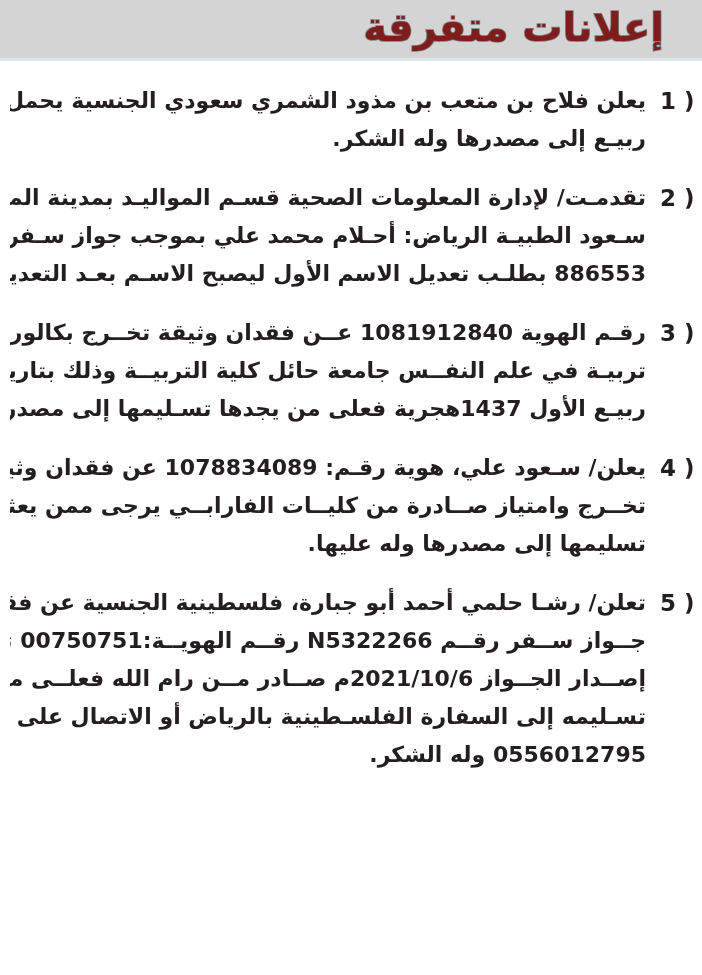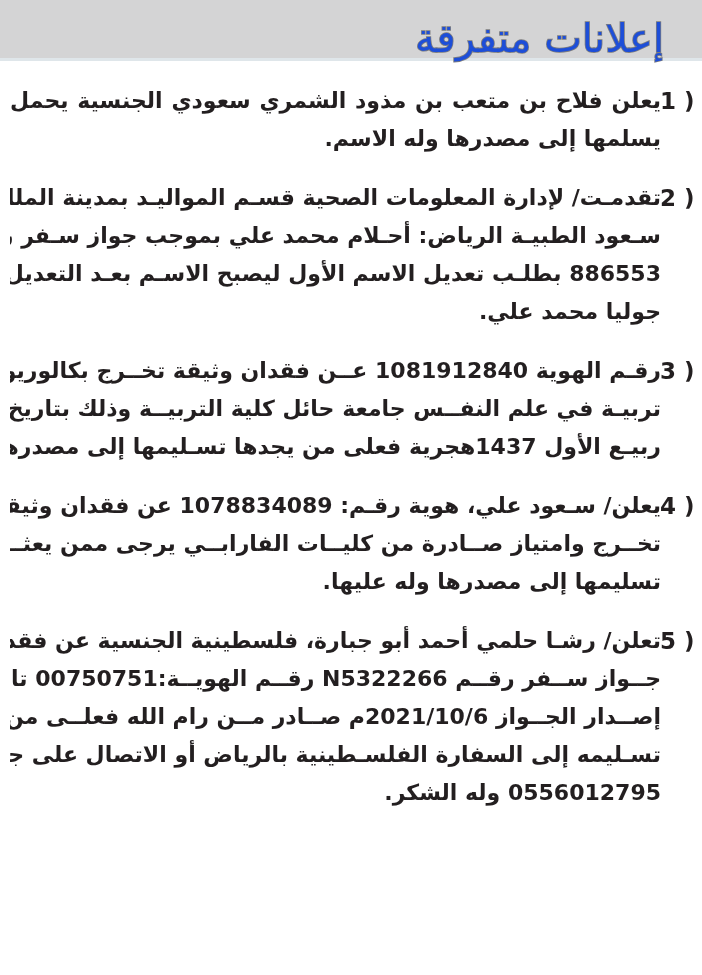--- a/index.html
+++ b/index.html
@@ -28,29 +28,28 @@
       width: 702px;
       height: 3px;
       background: #dfe6ea;
     }
     .page-title {
       position: absolute;
       right: 38px;
       top: 2px;
       direction: rtl;
       font-family: "DejaVu Sans", sans-serif;
-      font-weight: normal;
+      font-weight: bold;
       font-size: 40px;
       line-height: 50px;
-      color: #1d4ed8;
+      color: #7f1d1d;
       -webkit-text-stroke: 1.6px #7d7d7f;
       paint-order: stroke fill;
       letter-spacing: 0px;
       white-space: nowrap;
-      margin-top: 11px;
     }
     .ads {
       position: absolute;
       left: 0; top: 82px;
       width: 702px;
     }
     .ad {
       position: relative;
       direction: rtl;
       margin: 0 0 21px 0;
@@ -63,21 +62,21 @@
       width: 32px;
       font-size: 23px;
       line-height: 38px;
       font-weight: bold;
       color: #231f20;
       direction: ltr;
       text-align: left;
       white-space: nowrap;
     }
     .ad-text {
-      margin-right: 41px;
+      margin-right: 56px;
       margin-left: 10px;
       font-size: 22px;
       line-height: 38px;
       font-weight: bold;
       text-align: justify;
       text-align-last: right;
       color: #231f20;
       unicode-bidi: plaintext;
     }
     .ad-line {
@@ -97,31 +96,30 @@
 <div class="header-band"></div>
 <div class="header-strip"></div>
 <div class="page-title">إعلانات متفرقة</div>
 
 <div class="ads">
 
   <div class="ad">
     <div class="ad-number">1 )</div>
     <div class="ad-text">
       <span class="ad-line">يعلن فلاح بن متعب بن مذود الشمري سعودي الجنسية يحمل</span>
-      <span class="ad-line last">يسلمها إلى مصدرها وله الاسم.</span>
+      <span class="ad-line last">ربيـع إلى مصدرها وله الشكر.</span>
     </div>
   </div>
 
   <div class="ad">
     <div class="ad-number">2 )</div>
     <div class="ad-text">
       <span class="ad-line">تقدمـت/ لإدارة المعلومات الصحية قسـم المواليـد بمدينة الملك</span>
       <span class="ad-line">سـعود الطبيـة الرياض: أحـلام محمد علي بموجب جواز سـفر رقم</span>
       <span class="ad-line">886553 بطلـب تعديل الاسم الأول ليصبح الاسـم بعـد التعديل:</span>
-      <span class="ad-line last">جوليا محمد علي.</span>
     </div>
   </div>
 
   <div class="ad">
     <div class="ad-number">3 )</div>
     <div class="ad-text">
       <span class="ad-line">رقـم الهوية 1081912840 عــن فقدان وثيقة تخــرج بكالوريوس</span>
       <span class="ad-line">تربيـة في علم النفــس جامعة حائل كلية التربيــة وذلك بتاريخ 27/</span>
       <span class="ad-line">ربيـع الأول 1437هجرية فعلى من يجدها تسـليمها إلى مصدرها أو</span>
     </div>

